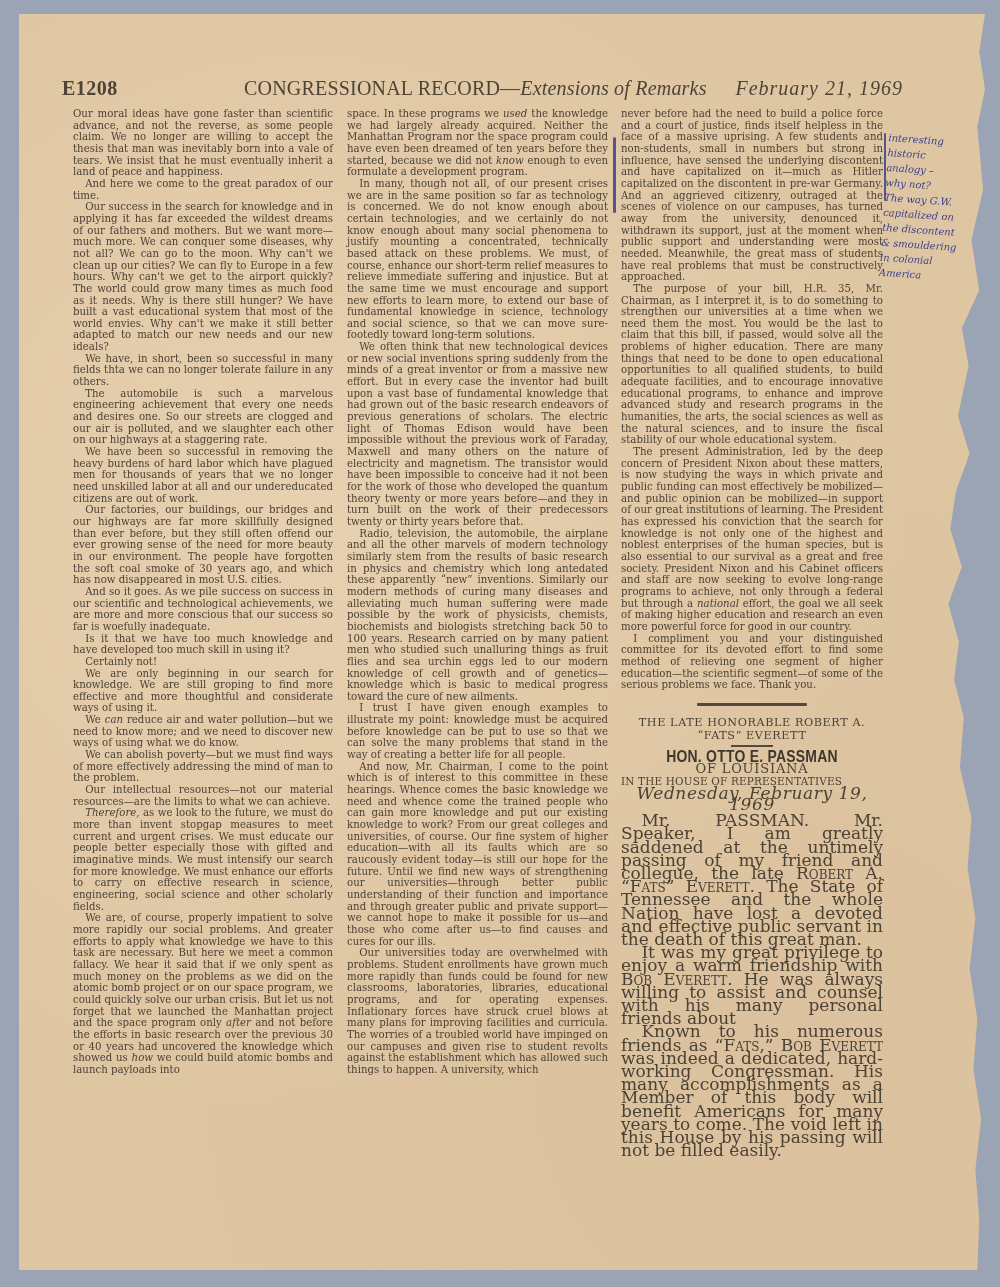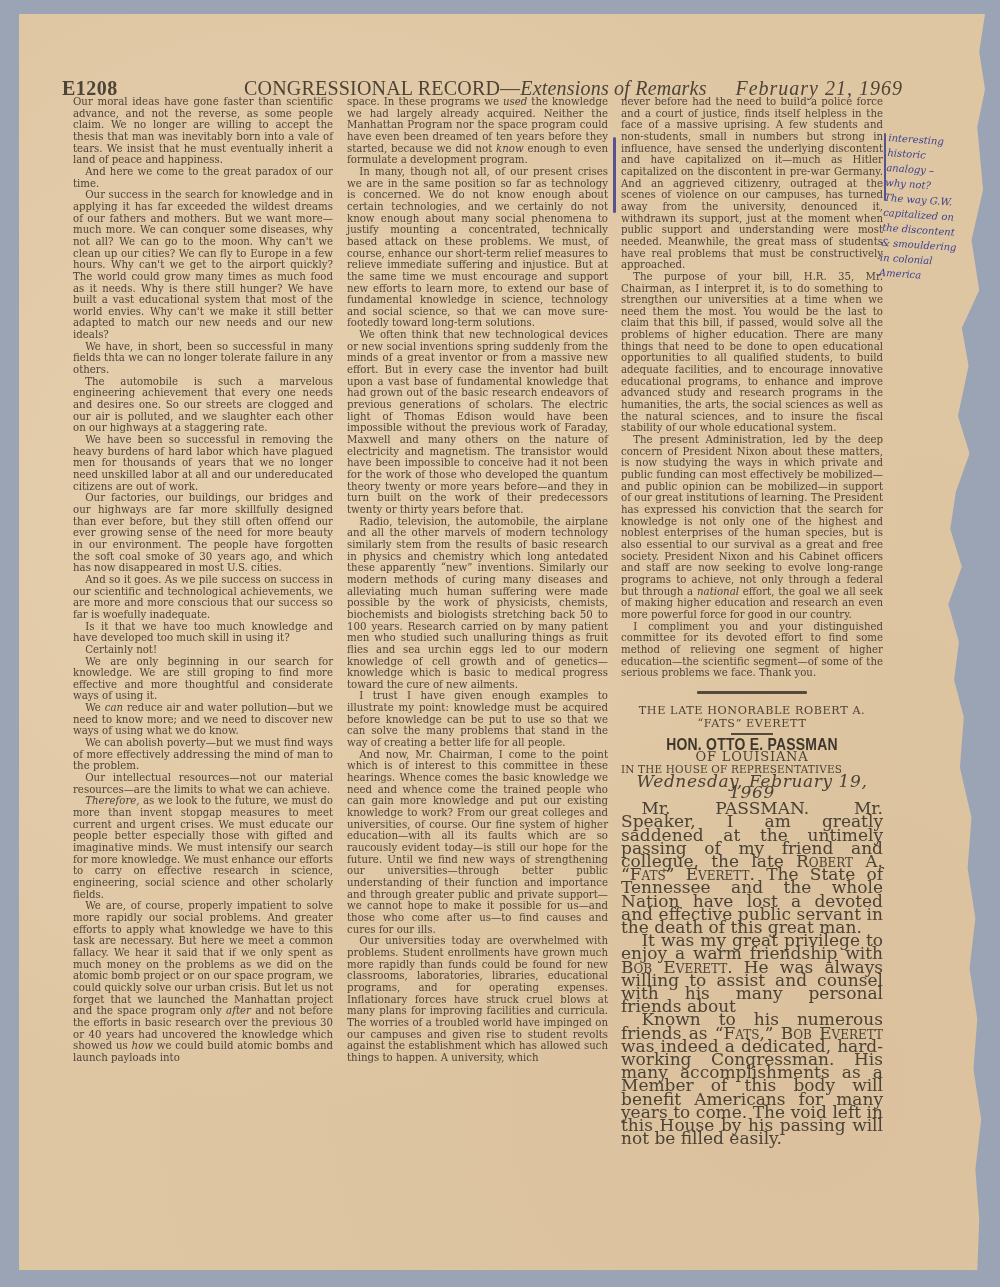--- a/index.html
+++ b/index.html
@@ -23,21 +23,21 @@
   .runhead {
     position: absolute; top: 77px; left: 62px; width: 845px; height: 24px;
     font-family: "Liberation Serif", serif; color: #4e4436;
   }
   .runhead .pg { position: absolute; left: 0; top: 0; font-size: 20px; letter-spacing: 0.5px; font-weight: bold; }
   .runhead .title { position: absolute; left: 182px; top: 0; font-size: 20px; letter-spacing: 0.2px; }
   .runhead .title i { font-style: italic; }
   .runhead .date { position: absolute; right: 4px; top: 0; font-size: 20px; font-style: italic; letter-spacing: 1px; }
 
   .col {
-    position: absolute; top: 96px;
+    position: absolute; top: 108px;
     font-family: "DejaVu Serif", serif;
     font-size: 10.2px; line-height: 11.65px;
     color: #4b4236;
     text-align: justify;
   }
   .col p { margin: 0; text-indent: 1.2em; }
   .col p.noindent { text-indent: 0; }
   .c1 { left: 73px; width: 260px; }
   .c2 { left: 347px; width: 261px; }
   .c3 { left: 621px; width: 262px; }

